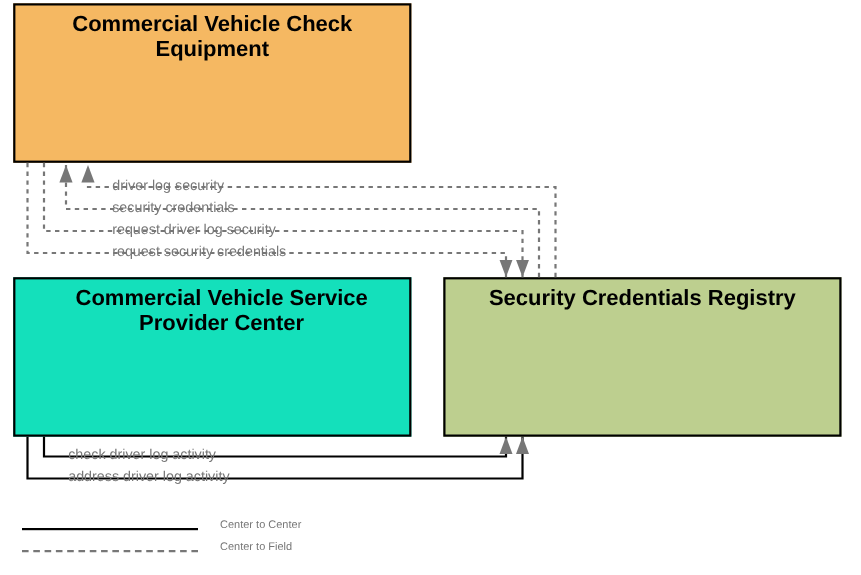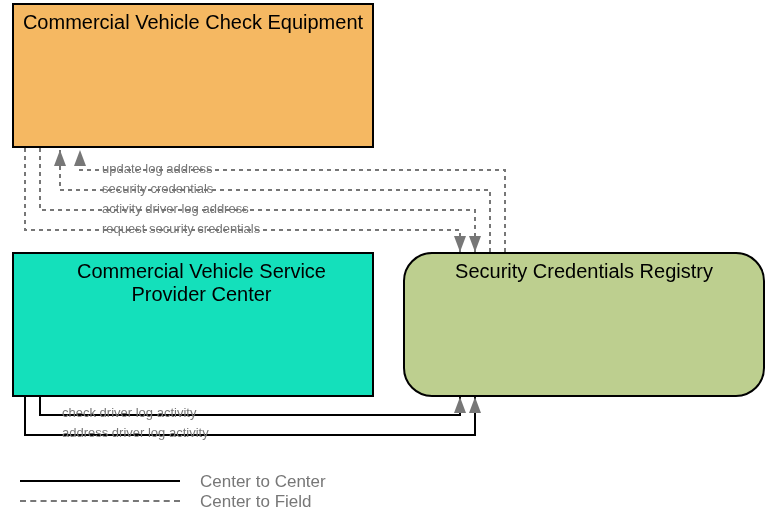--- a/index.html
+++ b/index.html
@@ -15,24 +15,25 @@
     position: absolute;
     border: 2px solid #000;
     box-sizing: border-box;
     display: flex;
     align-items: flex-start;
     justify-content: center;
     text-align: center;
     font-size: 20px;
     color: #000;
     padding: 6px 8px;
+    font-weight: bold;
   }
   .box-orange { background: #f5b862; }
   .box-teal   { background: #14e0bb; }
-  .box-olive  { background: #bdcf8f; border-radius: 29px; }
+  .box-olive  { background: #bdcf8f; }
 
   svg {
     position: absolute;
     left: 0; top: 0;
     width: 783px;
     height: 523px;
     pointer-events: none;
   }
 
   .edge-label {
@@ -46,21 +47,21 @@
     position: absolute;
     height: 0;
     border-top: 2px solid;
     width: 160px;
   }
   .legend-solid  { border-top-style: solid;  border-color: #000; }
   .legend-dashed { border-top-style: dashed; border-color: #777; }
 
   .legend-label {
     position: absolute;
-    font-size: 17px;
+    font-size: 10px;
     color: #777;
     white-space: nowrap;
   }
 </style>
 </head>
 <body>
 
 <div class="box box-orange" style="left:12px; top:3px; width:362px; height:145px;">
   <span>Commercial Vehicle Check Equipment</span>
 </div>
@@ -86,23 +87,23 @@
 
   <path d="M 40 148 L 40 210 L 475 210 L 475 252" fill="none" stroke="#777" stroke-width="2" stroke-dasharray="4,4" marker-end="url(#arrow)"></path>
 
   <path d="M 25 148 L 25 230 L 460 230 L 460 252" fill="none" stroke="#777" stroke-width="2" stroke-dasharray="4,4" marker-end="url(#arrow)"></path>
 
   <path d="M 40 397 L 40 415 L 460 415 L 460 397" fill="none" stroke="#000" stroke-width="2" marker-end="url(#arrow)"></path>
 
   <path d="M 25 397 L 25 435 L 475 435 L 475 397" fill="none" stroke="#000" stroke-width="2" marker-end="url(#arrow)"></path>
 </svg>
 
-<span class="edge-label" style="left:102px; top:161px;">update log address</span>
+<span class="edge-label" style="left:102px; top:161px;">driver log security</span>
 <span class="edge-label" style="left:102px; top:181px;">security credentials</span>
-<span class="edge-label" style="left:102px; top:201px;">activity driver log address</span>
+<span class="edge-label" style="left:102px; top:201px;">request driver log security</span>
 <span class="edge-label" style="left:102px; top:221px;text-align:center;">request security credentials</span>
 <span class="edge-label" style="left:62px; top:405px;text-align:center;">check driver log activity</span>
 <span class="edge-label" style="left:62px; top:425px;">address driver log activity</span>
 
 <div class="legend-line legend-solid" style="left:20px; top:480px;"></div>
 <span class="legend-label" style="left:200px; top:472px;">Center to Center</span>
 
 <div class="legend-line legend-dashed" style="left:20px; top:500px;"></div>
 <span class="legend-label" style="left:200px; top:492px;">Center to Field</span>
 

